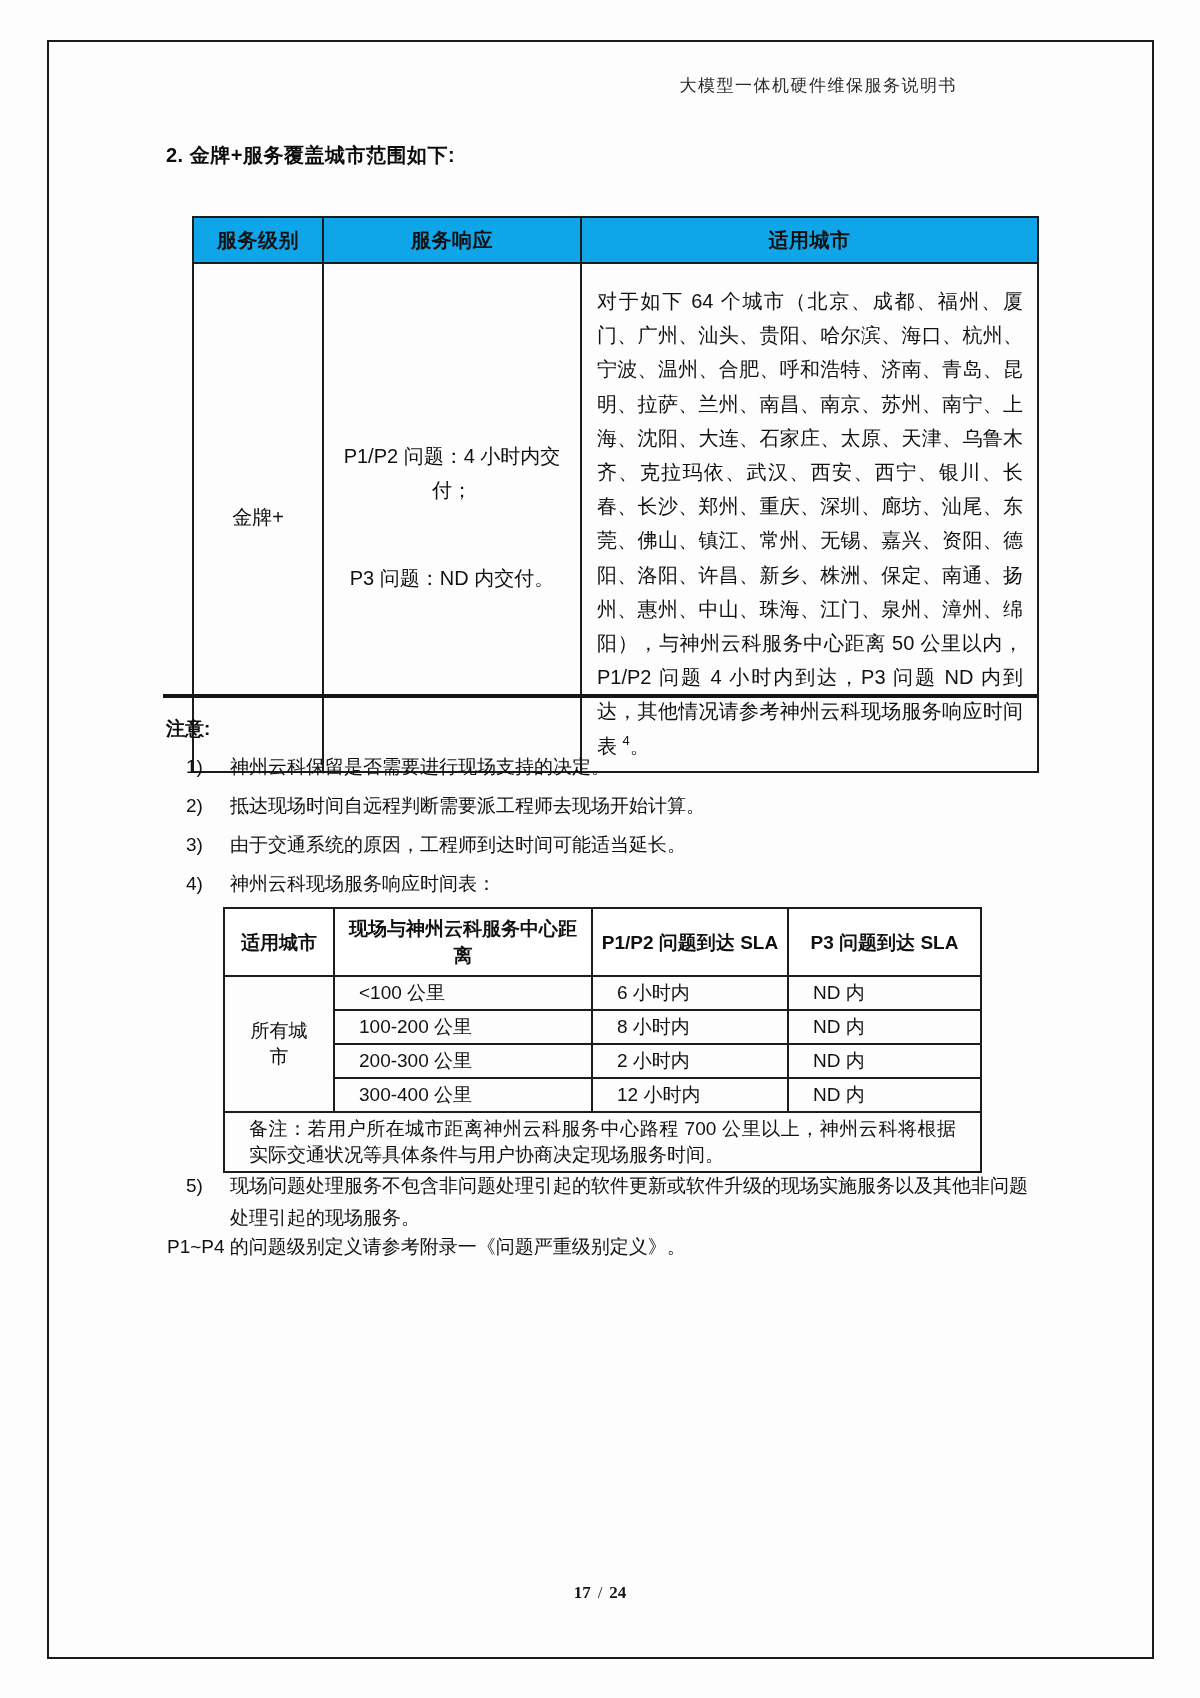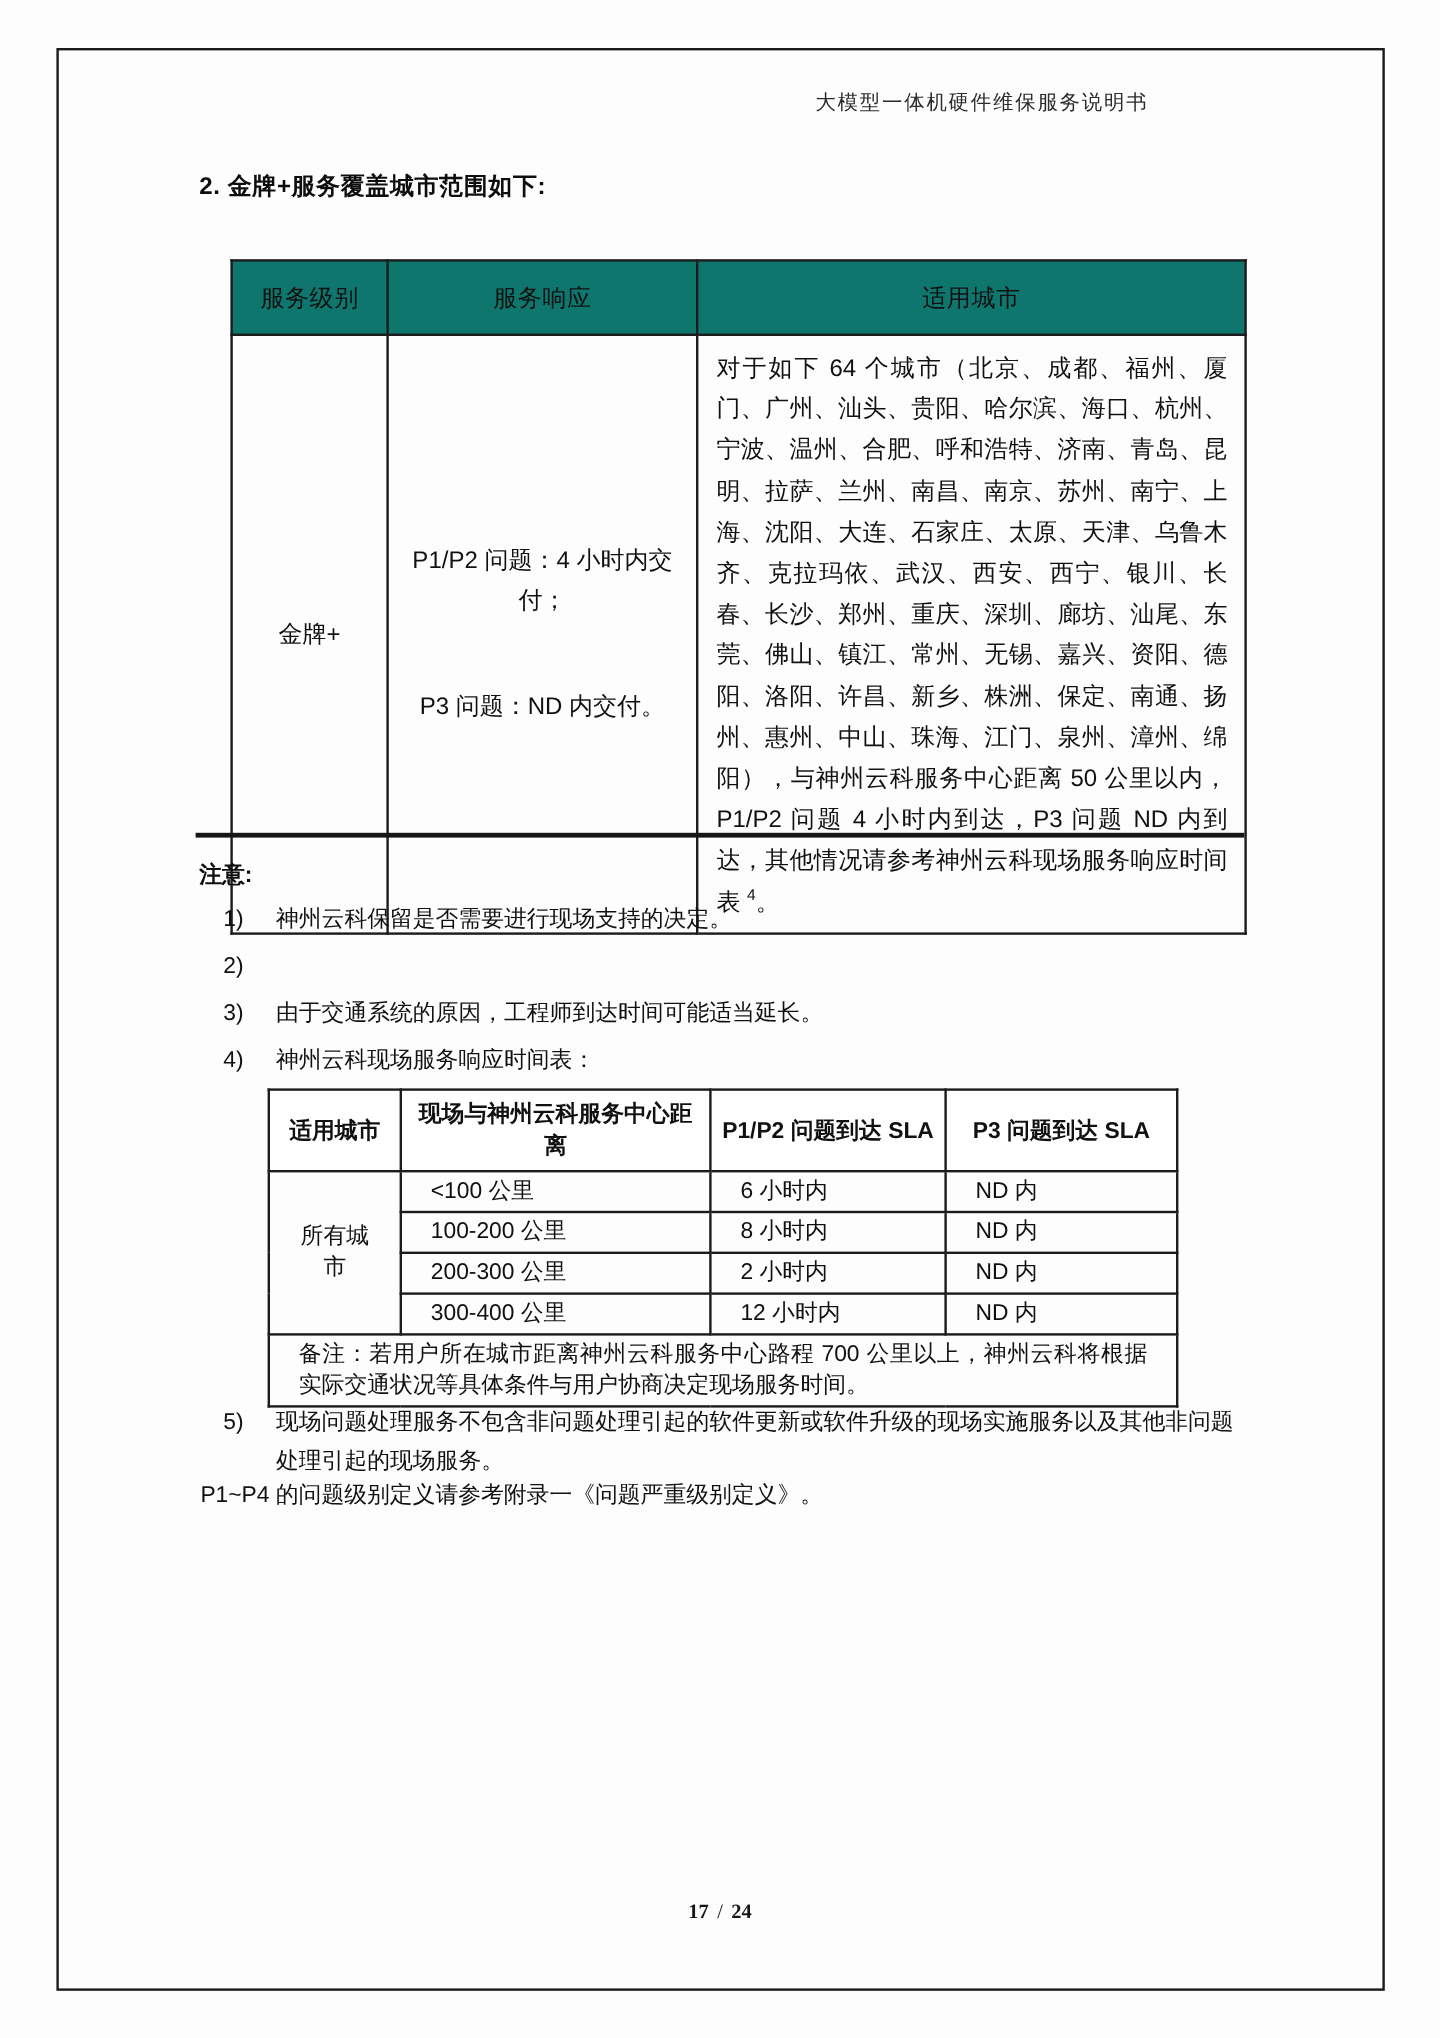--- a/index.html
+++ b/index.html
@@ -21,29 +21,29 @@
   .section-heading {
     position:absolute; left:166px; top:142px;
     font-size:20px; font-weight:bold; letter-spacing:0.5px; color:#0d0d0d;
     white-space:nowrap;
   }
   
   .coverage-table-wrap { position:absolute; left:192px; top:216px; width:845px; }
   table { border-collapse:collapse; width:100%; table-layout:fixed; }
   th, td { border:2px solid #1c1c1c; }
   .coverage-table thead th {
-    height:62px; background:#0f766e; font-size:20px; font-weight:normal;
+    height:46px; background:#0ea5e9; font-size:20px; font-weight:bold;
     text-align:center; vertical-align:middle; letter-spacing:0.5px;
   }
   .coverage-table td { vertical-align:middle; font-size:20px; }
   .cell-level { text-align:center; height:407px; }
   .cell-response { text-align:center; line-height:34px; padding:0 18px; }
   .cell-response .resp-line2 { margin-top:54px; }
   .cell-cities {
-    vertical-align:top; padding:10px 14px 8px 15px;
+    vertical-align:top; padding:20px 14px 8px 15px;
     line-height:34.2px; text-align:justify; text-justify:inter-character;
   }
   .cell-cities sup { font-size:13px; line-height:0; }
   
   .section-divider {
     position:absolute; left:163px; top:694px; width:874px; height:4px;
     background:#161616;
   }
   .notes-label {
     position:absolute; left:166px; top:716px;
@@ -119,20 +119,21 @@
 
   <div class="notes-label">注意:</div>
 
   <div class="notes-list">
     <div class="note-item">
       <span class="note-num">1)</span>
       <span class="note-text">神州云科保留是否需要进行现场支持的决定。</span>
     </div>
     <div class="note-item">
       <span class="note-num">2)</span>
+      <span class="note-text">抵达现场时间自远程判断需要派工程师去现场开始计算。</span>
     </div>
     <div class="note-item">
       <span class="note-num">3)</span>
       <span class="note-text">由于交通系统的原因，工程师到达时间可能适当延长。</span>
     </div>
     <div class="note-item">
       <span class="note-num">4)</span>
       <span class="note-text">神州云科现场服务响应时间表：</span>
     </div>
   </div>

